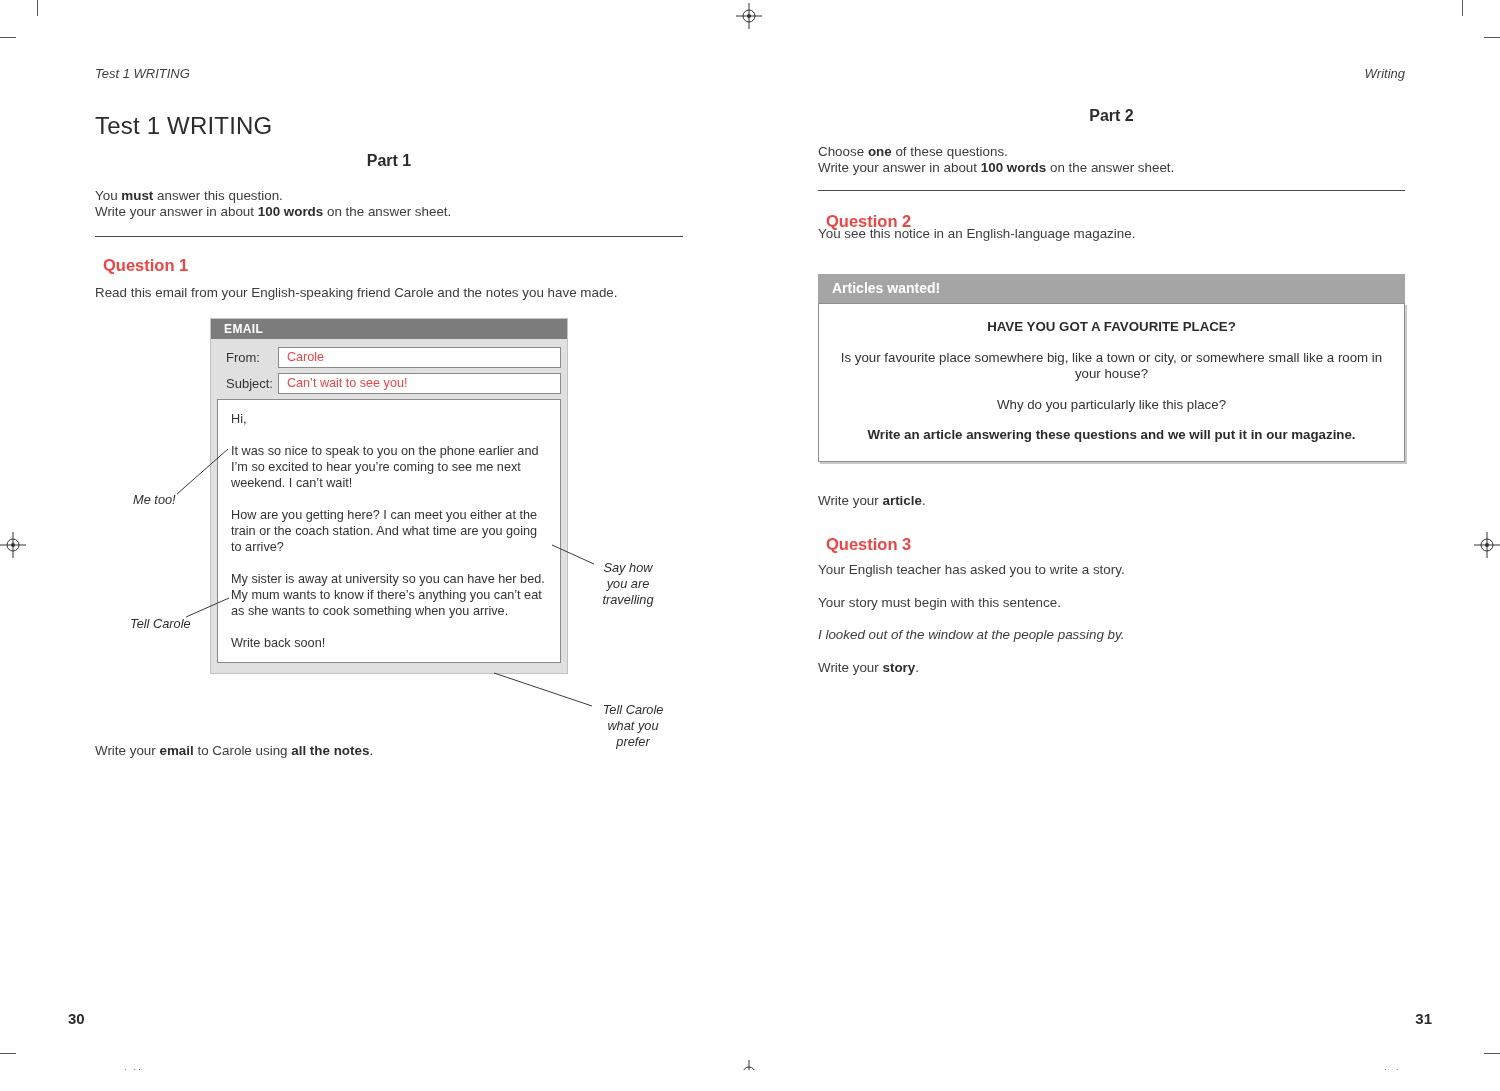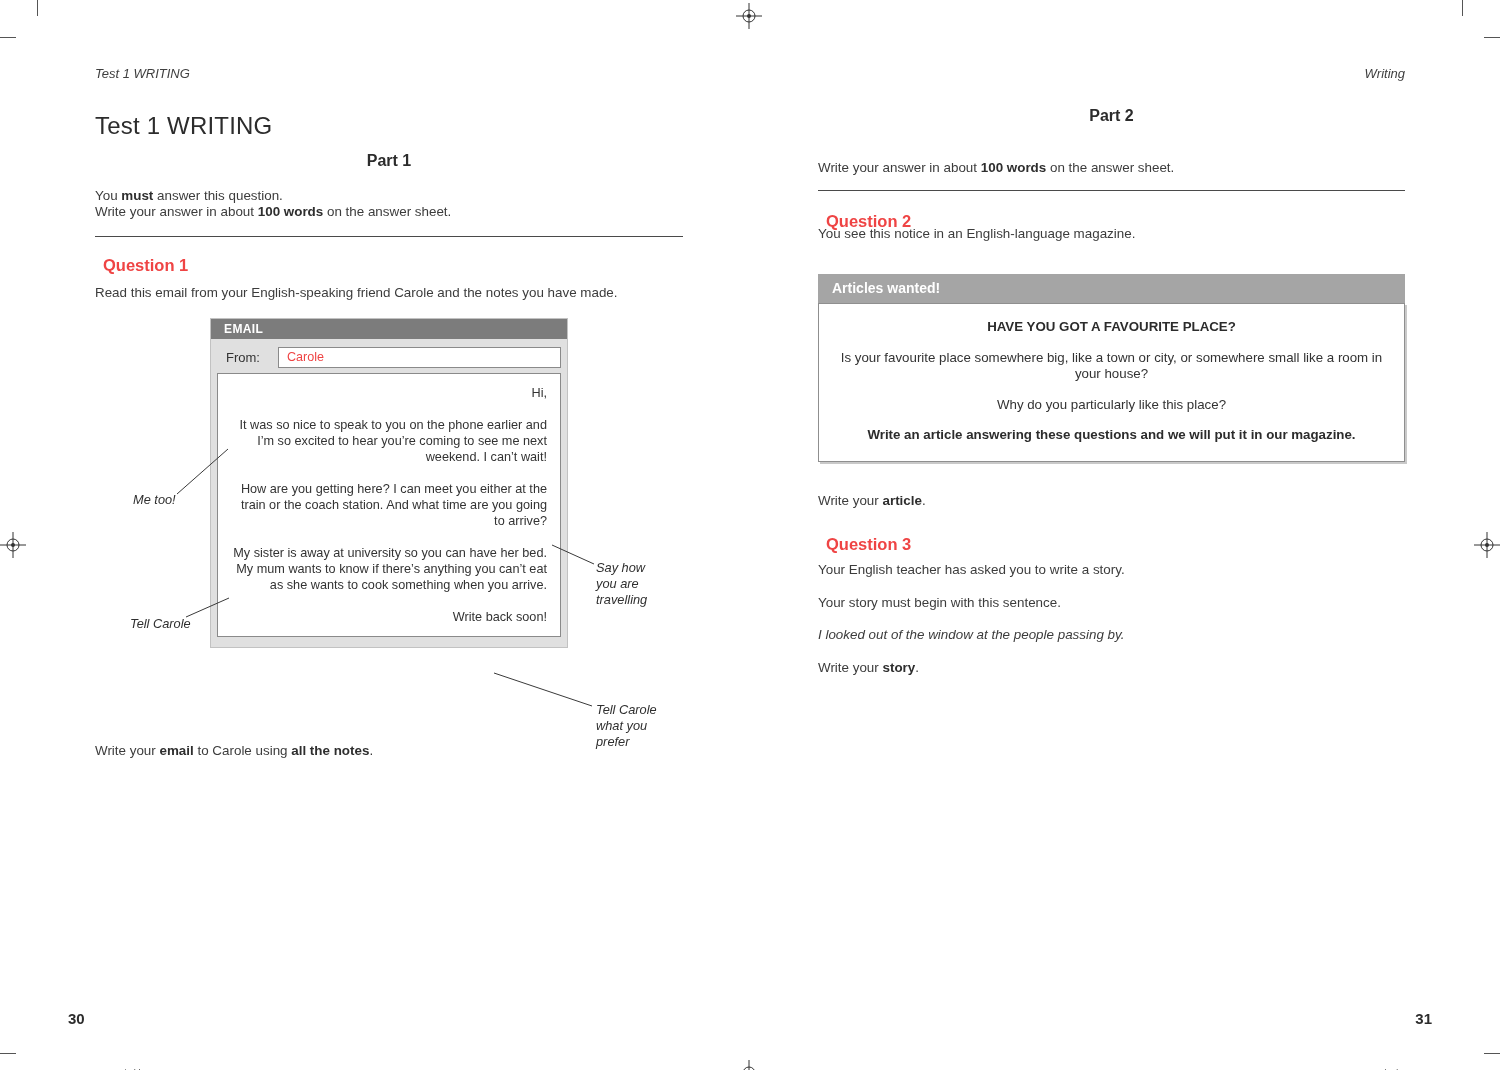--- a/index.html
+++ b/index.html
@@ -28,25 +28,25 @@
   .pagenum{font-size:15px;font-weight:700;color:#2c2c2c;}
   .printfoot{font-size:8.5px;color:#3c3c3c;white-space:pre;}
 
   
   .email{left:210px;top:318px;width:358px;background:#e0e0e0;border:1px solid #c2c2c2;box-sizing:border-box;}
   .email-header{height:20px;line-height:20px;background:#7c7c7c;color:#fff;font-weight:700;font-size:12px;padding-left:13px;letter-spacing:.4px;}
   .email-inner{padding:8px 6px 10px 6px;}
   .email-row{display:flex;align-items:center;margin:0 0 5px 9px;}
   .email-label{width:52px;font-size:13px;color:#333;flex:none;}
   .email-input{flex:1;background:#fff;border:1px solid #8a8a8a;height:19px;line-height:19px;padding:0 8px;font-size:12.6px;color:#ef4444;}
-  .email-body{background:#fff;border:1px solid #8a8a8a;padding:11px 13px;margin-top:3px;text-align:right;}
+  .email-body{background:#fff;border:1px solid #8a8a8a;padding:11px 13px;margin-top:3px;}
   .email-body p{margin:0 0 16px 0;font-size:12.7px;line-height:16px;color:#333;}
   .email-body p:last-child{margin-bottom:0;}
 
-  .note{font-size:12.8px;font-style:italic;line-height:16px;color:#2f2f2f;}
+  .note{font-size:12.8px;font-style:italic;line-height:16px;color:#2f2f2f;text-align:center;}
 
   
   .notice{left:818px;top:274px;width:587px;box-sizing:border-box;}
   .notice-header{height:29px;line-height:29px;background:#a5a5a5;color:#ffffff;font-weight:700;font-size:14px;padding-left:14px;}
   .notice-content{background:#fff;border:1px solid #8f8f8f;box-shadow:2px 2px 0 #c9c9c9;padding:15px 18px 17px;text-align:center;font-size:13.3px;line-height:16.5px;color:#333;}
   .notice-content .nt{margin:0 0 14px 0;}
   .notice-content .nt:last-child{margin-bottom:0;}
   .notice-title{font-weight:700;color:#2c2c2c;}
   .notice-bold{font-weight:700;color:#2c2c2c;}
 
@@ -110,20 +110,24 @@
 
   <p class="abs lp t" style="top:285px">Read this email from your English-speaking friend Carole and the notes you have made.</p>
 
   <div class="abs email">
     <div class="email-header">EMAIL</div>
     <div class="email-inner">
       <div class="email-row">
         <span class="email-label">From:</span>
         <span class="email-input">Carole</span>
       </div>
+      <div class="email-row">
+        <span class="email-label">Subject:</span>
+        <span class="email-input">Can’t wait to see you!</span>
+      </div>
       <div class="email-body">
         <p>Hi,</p>
         <p>It was so nice to speak to you on the phone earlier and I’m so excited to hear you’re coming to see me next weekend. I can’t wait!</p>
         <p>How are you getting here? I can meet you either at the train or the coach station. And what time are you going to arrive?</p>
         <p>My sister is away at university so you can have her bed. My mum wants to know if there’s anything you can’t eat as she wants to cook something when you arrive.</p>
         <p>Write back soon!</p>
       </div>
     </div>
   </div>
 
@@ -141,20 +145,21 @@
 
   <p class="abs lp t" style="top:743px"><span>Write your </span><b>email</b><span> to Carole using </span><b>all the notes</b><span>.</span></p>
 
   <div class="abs pagenum" style="left:68px;top:1010px">30</div>
   <div class="abs printfoot" style="left:55px;top:1068px">67541_P019_038.indd   30-31</div>
 
   <div class="abs rp running-head right" style="top:66px">Writing</div>
 
   <div class="abs rp part-title center" style="top:107px">Part 2</div>
 
+  <p class="abs rp t" style="top:144px"><span>Choose </span><b>one</b><span> of these questions.</span></p>
   <p class="abs rp t" style="top:160px"><span>Write your answer in about </span><b>100 words</b><span> on the answer sheet.</span></p>
 
   <hr class="abs rp rule" style="top:190px">
 
   <h2 class="abs rp q-head" style="top:204px">Question 2</h2>
 
   <p class="abs rp t" style="top:226px">You see this notice in an English-language magazine.</p>
 
   <div class="abs notice">
     <div class="notice-header">Articles wanted!</div>

